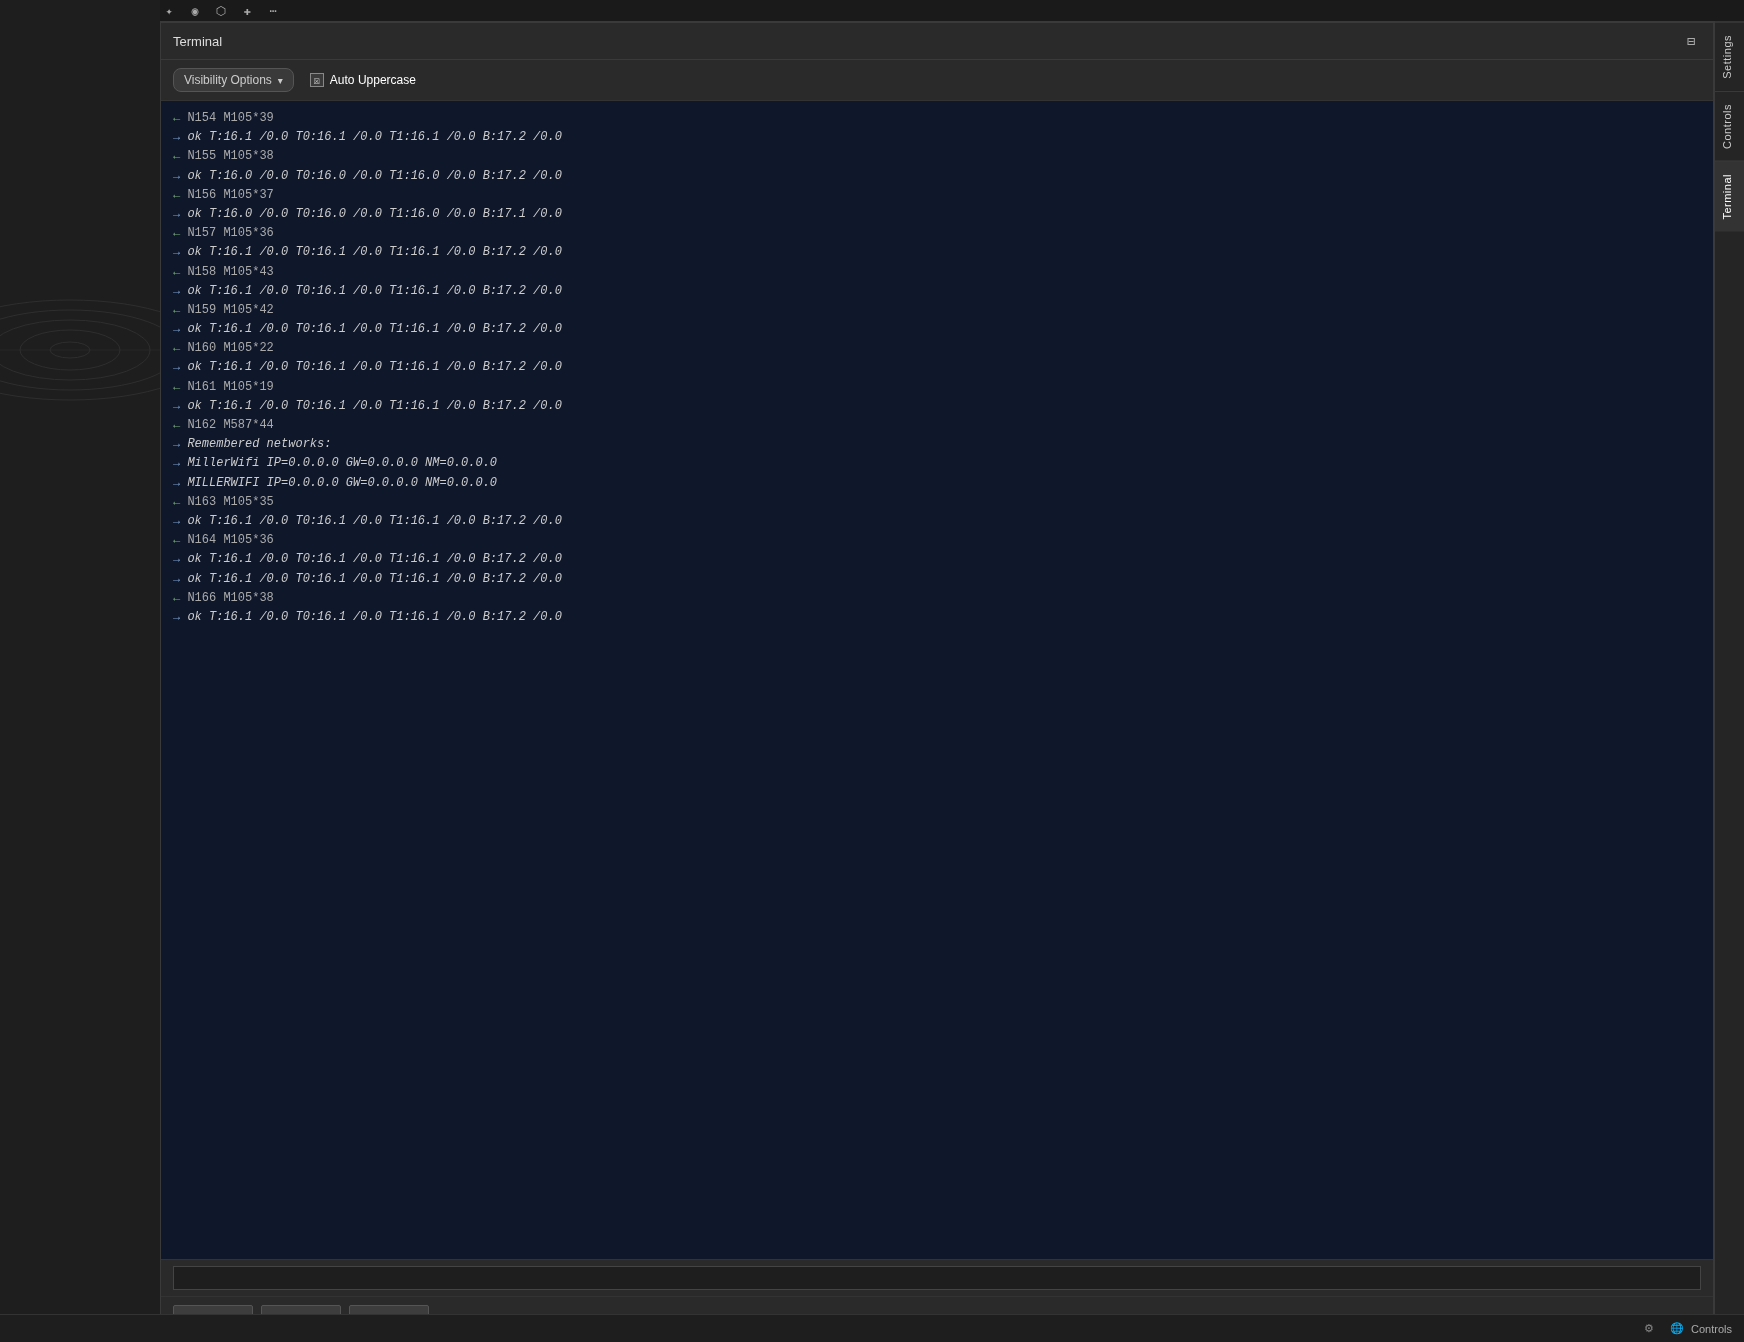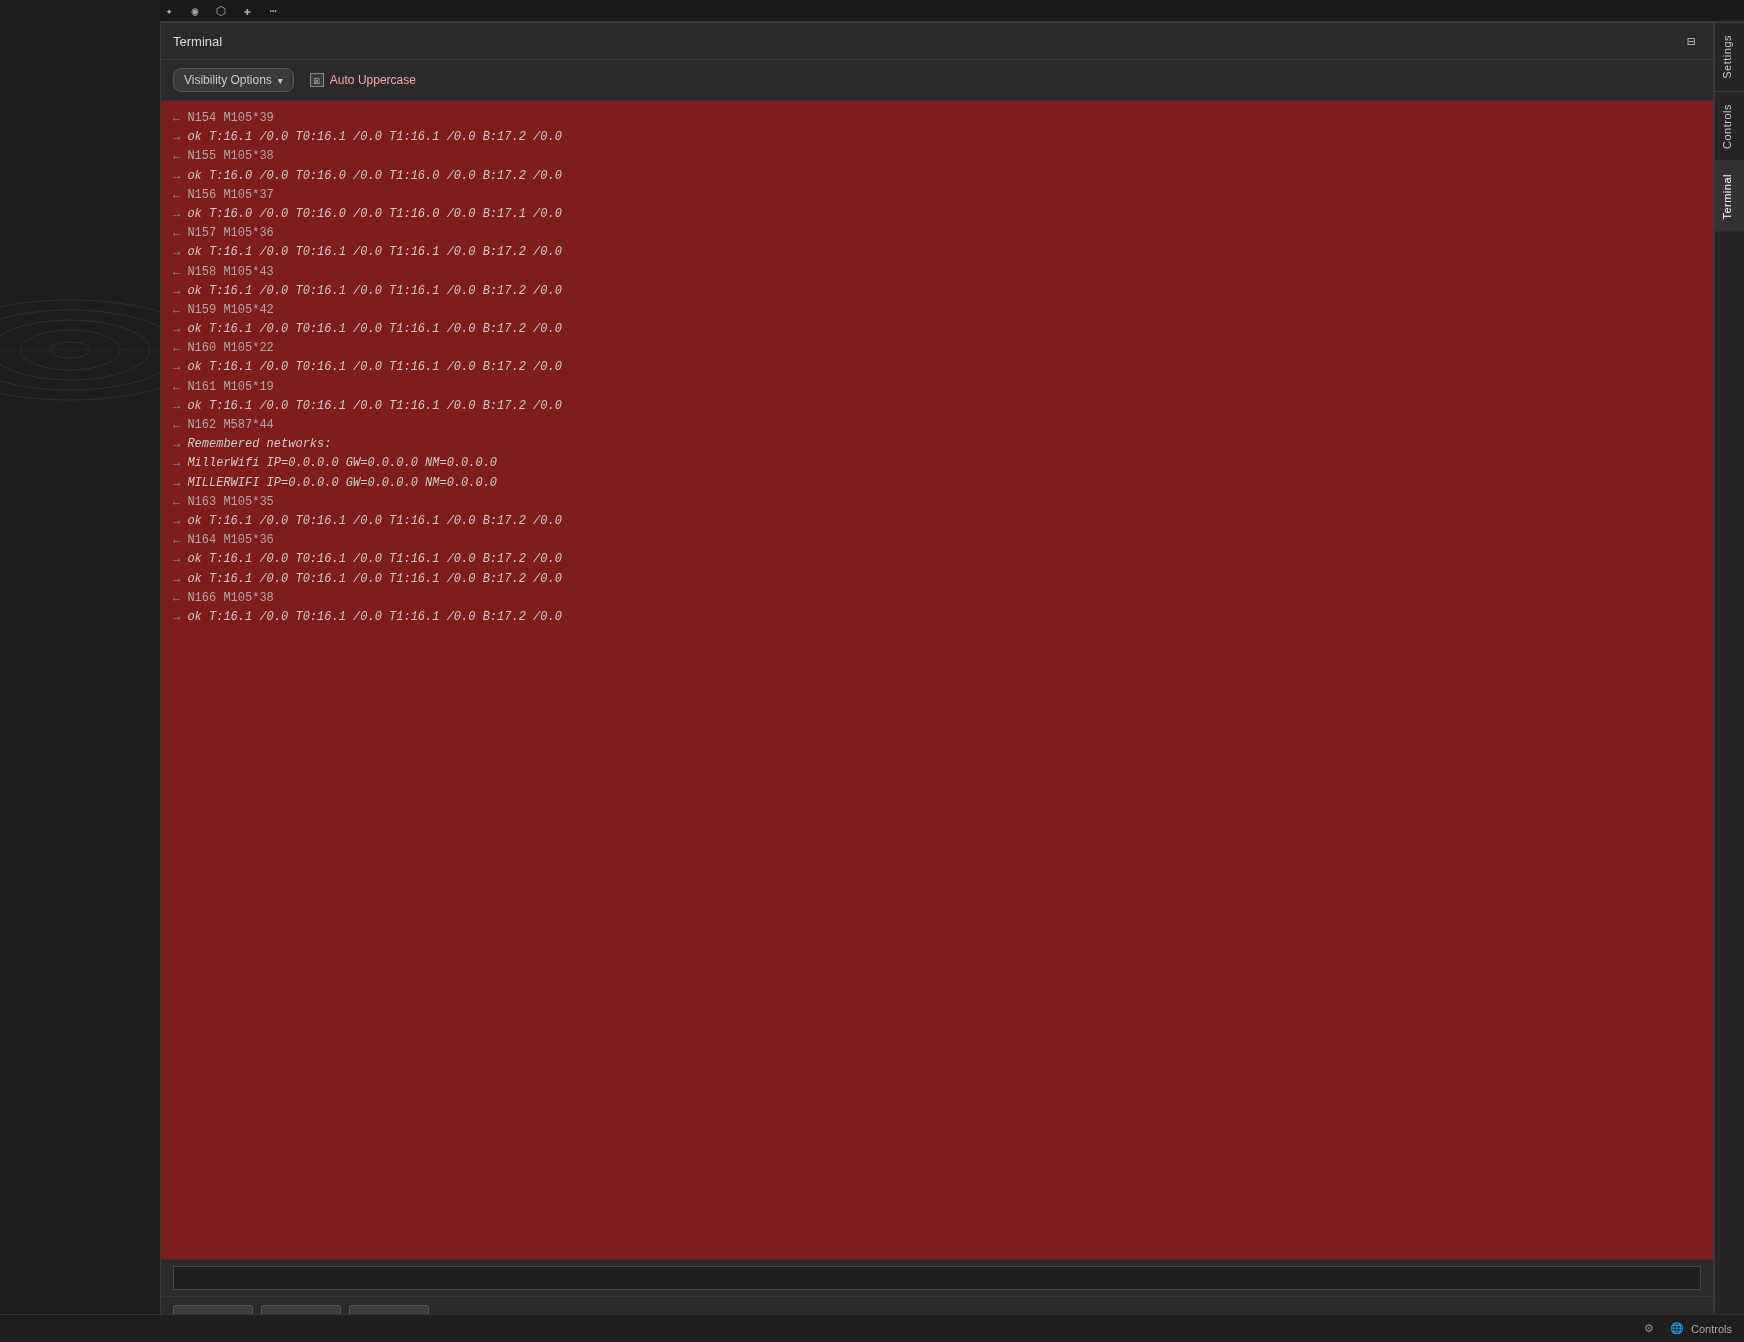--- a/index.html
+++ b/index.html
@@ -173,31 +173,31 @@
       border: 1px solid #888;
       background: #3a3a3a;
       display: flex;
       align-items: center;
       justify-content: center;
       color: #ccc;
       font-size: 11px;
     }
 
     .auto-uppercase-label {
-      color: #fca5a5;
+      color: #ffffff;
       font-family: sans-serif;
       font-size: 12px;
     }
 
     
     .terminal-output {
       flex: 1;
       overflow-y: auto;
       padding: 8px 12px;
-      background: #7f1d1d;
+      background: #0f172a;
       position: relative;
     }
 
     .terminal-output::-webkit-scrollbar {
       width: 10px;
     }
 
     .terminal-output::-webkit-scrollbar-track {
       background: #222;
     }

